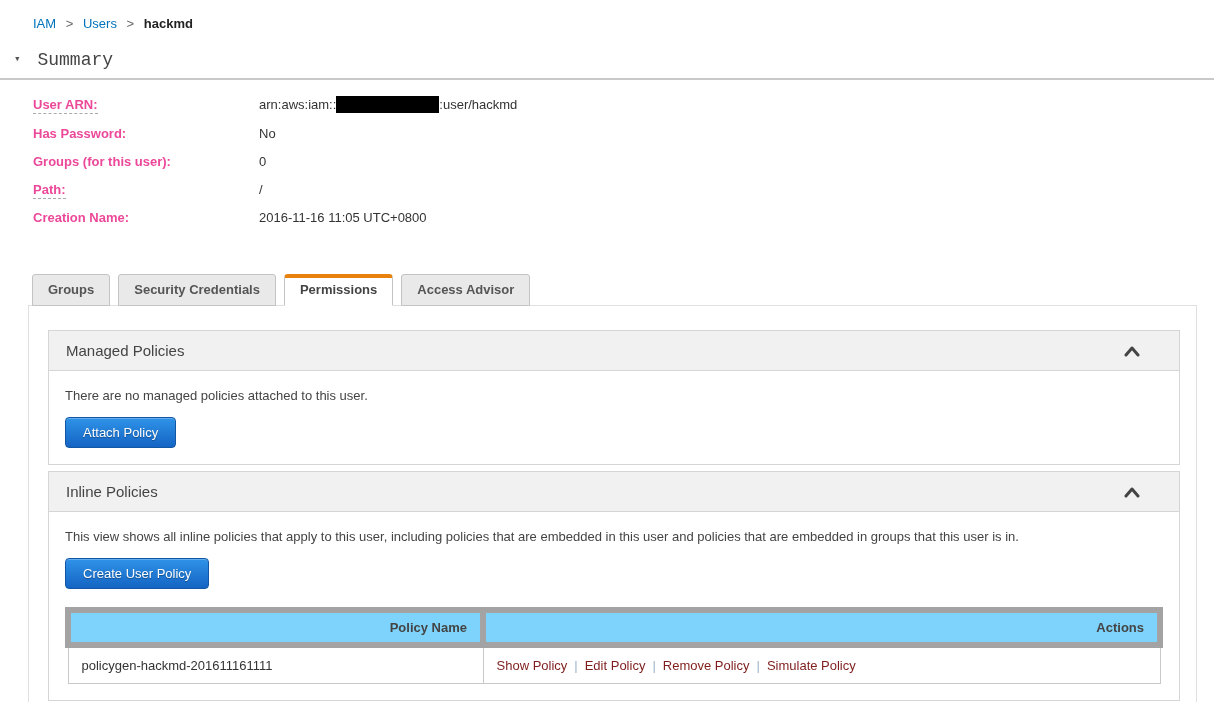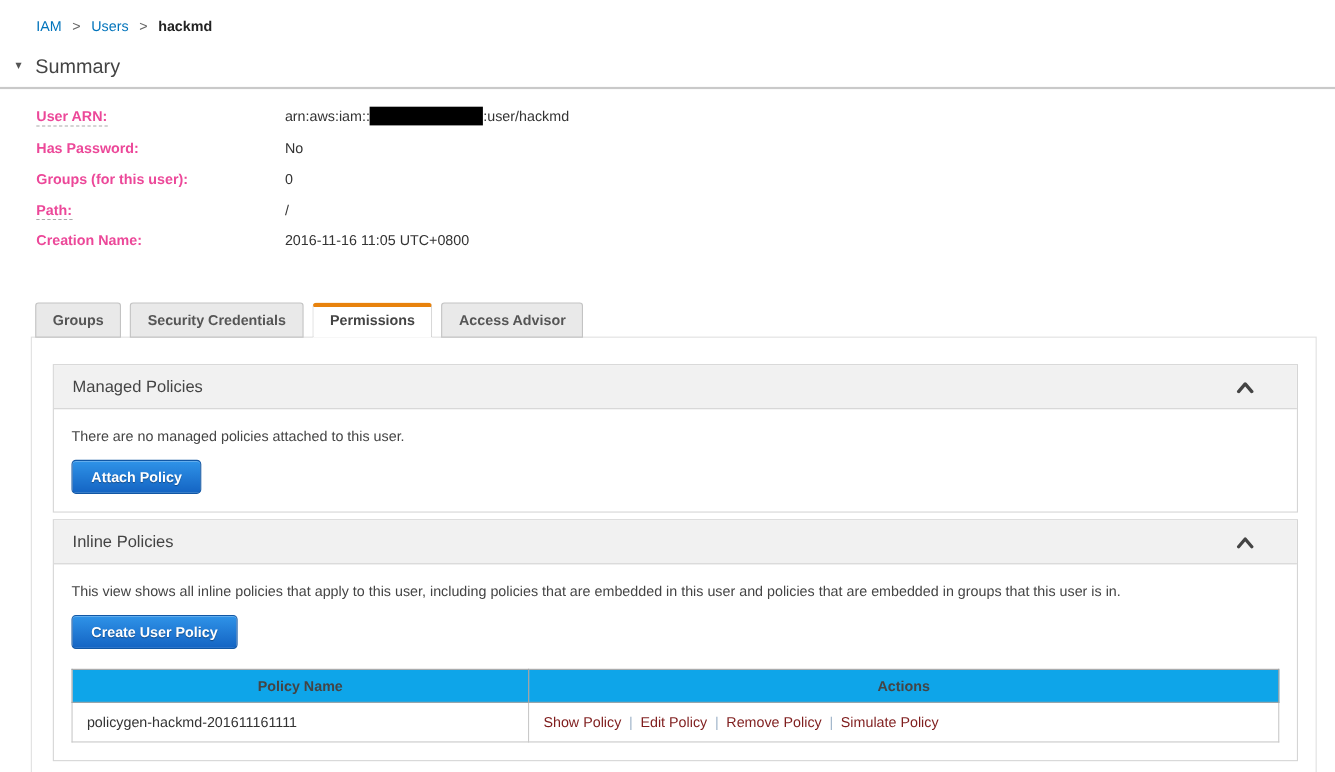--- a/index.html
+++ b/index.html
@@ -11,21 +11,21 @@
     overflow:hidden;
   }
 
   
   .breadcrumb { padding:16px 0 0 33px; font-size:13px; }
   .breadcrumb .bc-link { color:#0073bb; text-decoration:none; cursor:pointer; }
   .breadcrumb .bc-sep { color:#666; margin:0 6px; }
   .breadcrumb .bc-current { font-weight:bold; color:#222; }
 
   
-  .summary-header { margin:19px 1px 0 14px; cursor:pointer; }
+  .summary-header { margin:19px 1px 0 14px; cursor:pointer;font-family:Liberation Mono, monospace; }
   .summary-caret { display:inline-block; font-size:11px; color:#555; margin-right:9px; vertical-align:3px; }
   .summary-title { font-size:18px; color:#444; }
   .summary-rule { border:none; border-top:2px solid #c9c9c9; margin:8px 0 0 0; }
 
   
   .fields { margin:16px 0 0 33px; }
   .field-row { display:flex; align-items:center; margin-bottom:12px; min-height:16px; }
   .field-label { width:226px; font-weight:bold; color:#ec4899; flex-shrink:0; }
   .field-label .dotted { border-bottom:1px dashed #aaa; padding-bottom:1px; }
   .field-value { color:#333; }
@@ -62,31 +62,31 @@
   }
   .chevron-up { width:16px; height:12px; flex-shrink:0; margin-right:22px; }
   .section-body { padding:17px 16px 16px 16px; }
   .section-text { color:#444; margin:0 0 0 0; }
 
   
   .aws-btn {
     display:inline-block;
     background:linear-gradient(180deg,#2f93e8 0%,#1464c3 100%);
     border:1px solid #1157a5; border-radius:4px;
-    color:#fff; font-weight:bold; font-size:13px;
+    color:#fff; font-weight:normal; font-size:13px;
     padding:7px 17px; margin-top:14px; cursor:pointer;
     text-shadow:0 1px 1px rgba(0,0,0,0.35);
     box-shadow:inset 0 1px 0 rgba(255,255,255,0.25);
   }
 
   
   .policy-table { border-collapse:collapse; width:100%; margin-top:18px; }
   .policy-table th {
-    background:#0ea5e9; text-align:center; font-weight:bold; color:#444;
-    border:1px solid #a3a3a3; padding:7px 13px; font-size:13px;
+    background:#7dd3fc; text-align:right; font-weight:bold; color:#444;
+    border:6px solid #a3a3a3; padding:7px 13px; font-size:13px;
   }
   .policy-table td { border:1px solid #c9c9c9; padding:10px 13px; background:#fff; }
   .col-policy-name { width:415px; }
 
   .action-link { color:#7f1d1d; text-decoration:none; cursor:pointer;text-align:center; }
   .action-sep { color:#9fb4c9; margin:0 7px; }
 </style>
 </head>
 <body>
 

